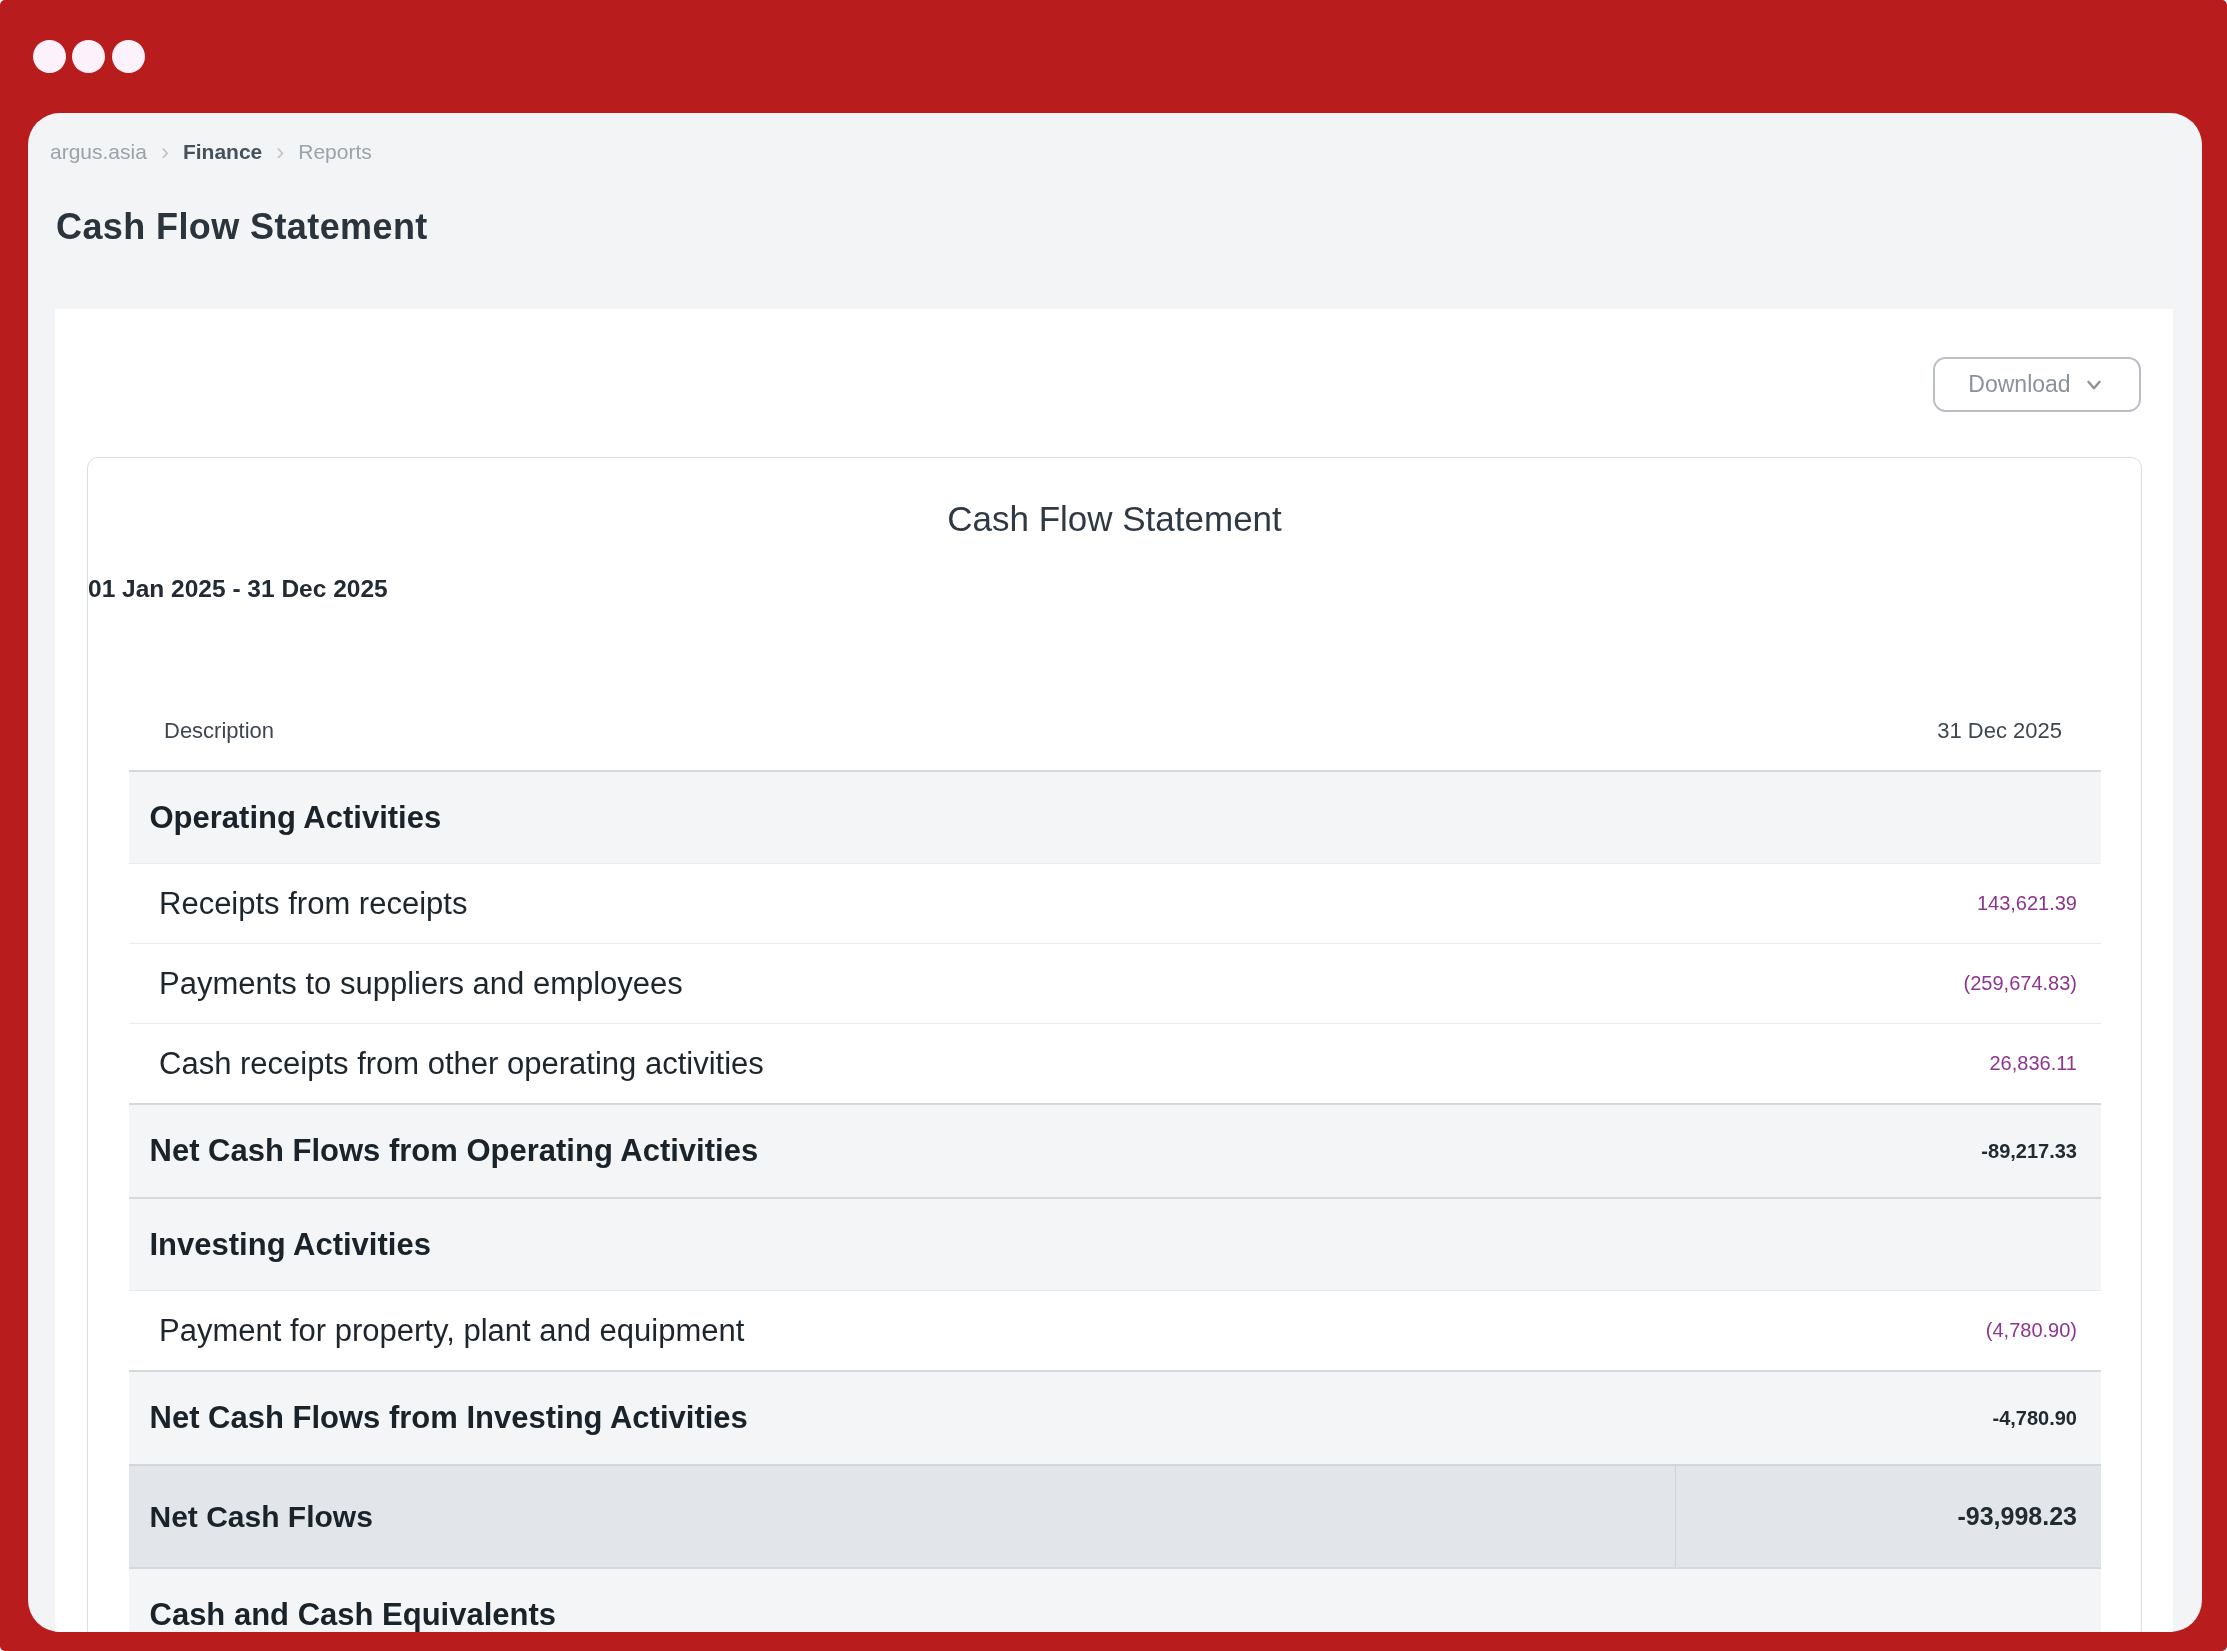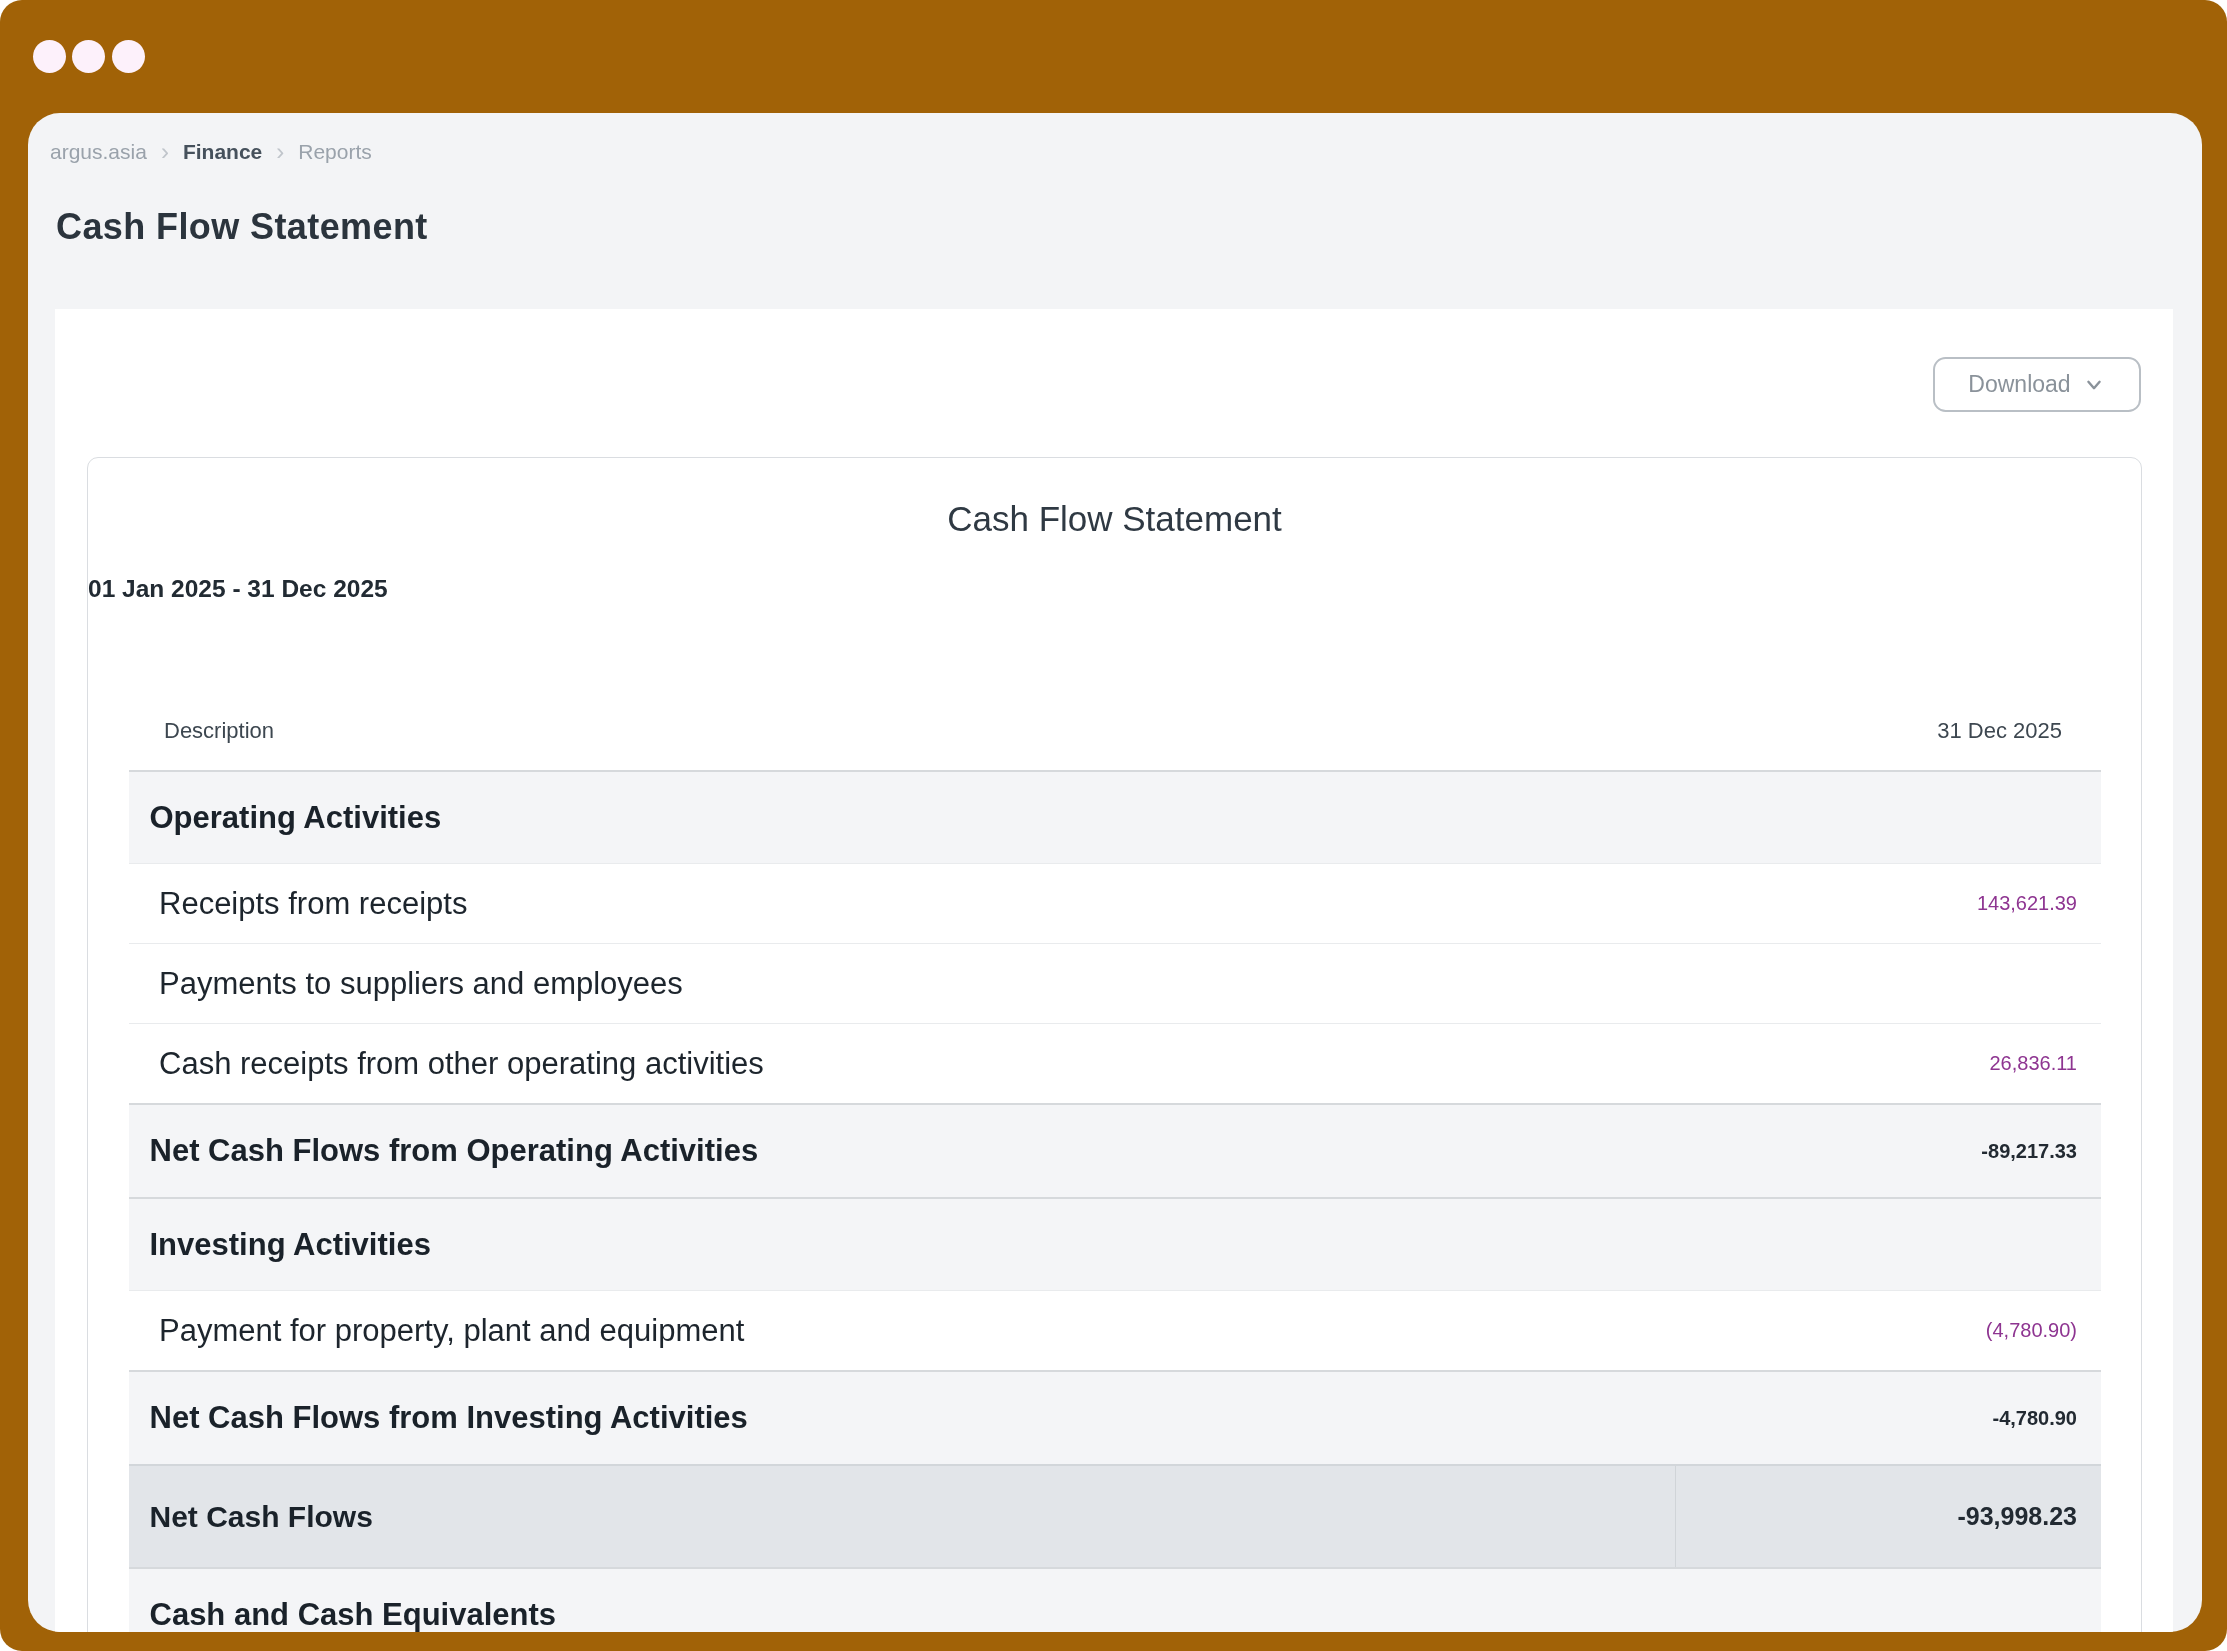--- a/index.html
+++ b/index.html
@@ -4,22 +4,22 @@
 <style>
   html, body {
     margin: 0; padding: 0;
     width: 2227px; height: 1651px;
     overflow: hidden;
     background: #ffffff;
     font-family: "Liberation Sans", sans-serif;
   }
   .frame {
     position: absolute; inset: 0;
-    background: #a16207;
-    border-radius: 22px;
+    background: #b91c1c;
+    border-radius: 5px;
     overflow: hidden;
     padding-left: 36px;
   }
   
   .dots { position: absolute; left: 33px; top: 40px; display: flex; gap: 6.3px; }
   .dot { width: 33px; height: 33px; border-radius: 50%; background: #fdf1fb; }
 
   
   .window {
     position: absolute;
@@ -159,20 +159,21 @@
               <div class="row section">
                 <div class="cell label">Operating Activities</div>
                 <div class="cell value"></div>
               </div>
               <div class="row item">
                 <div class="cell label">Receipts from receipts</div>
                 <div class="cell value">143,621.39</div>
               </div>
               <div class="row item">
                 <div class="cell label">Payments to suppliers and employees</div>
+                <div class="cell value">(259,674.83)</div>
               </div>
               <div class="row item">
                 <div class="cell label">Cash receipts from other operating activities</div>
                 <div class="cell value">26,836.11</div>
               </div>
               <div class="row subtotal">
                 <div class="cell label">Net Cash Flows from Operating Activities</div>
                 <div class="cell value">-89,217.33</div>
               </div>
               <div class="row section">

